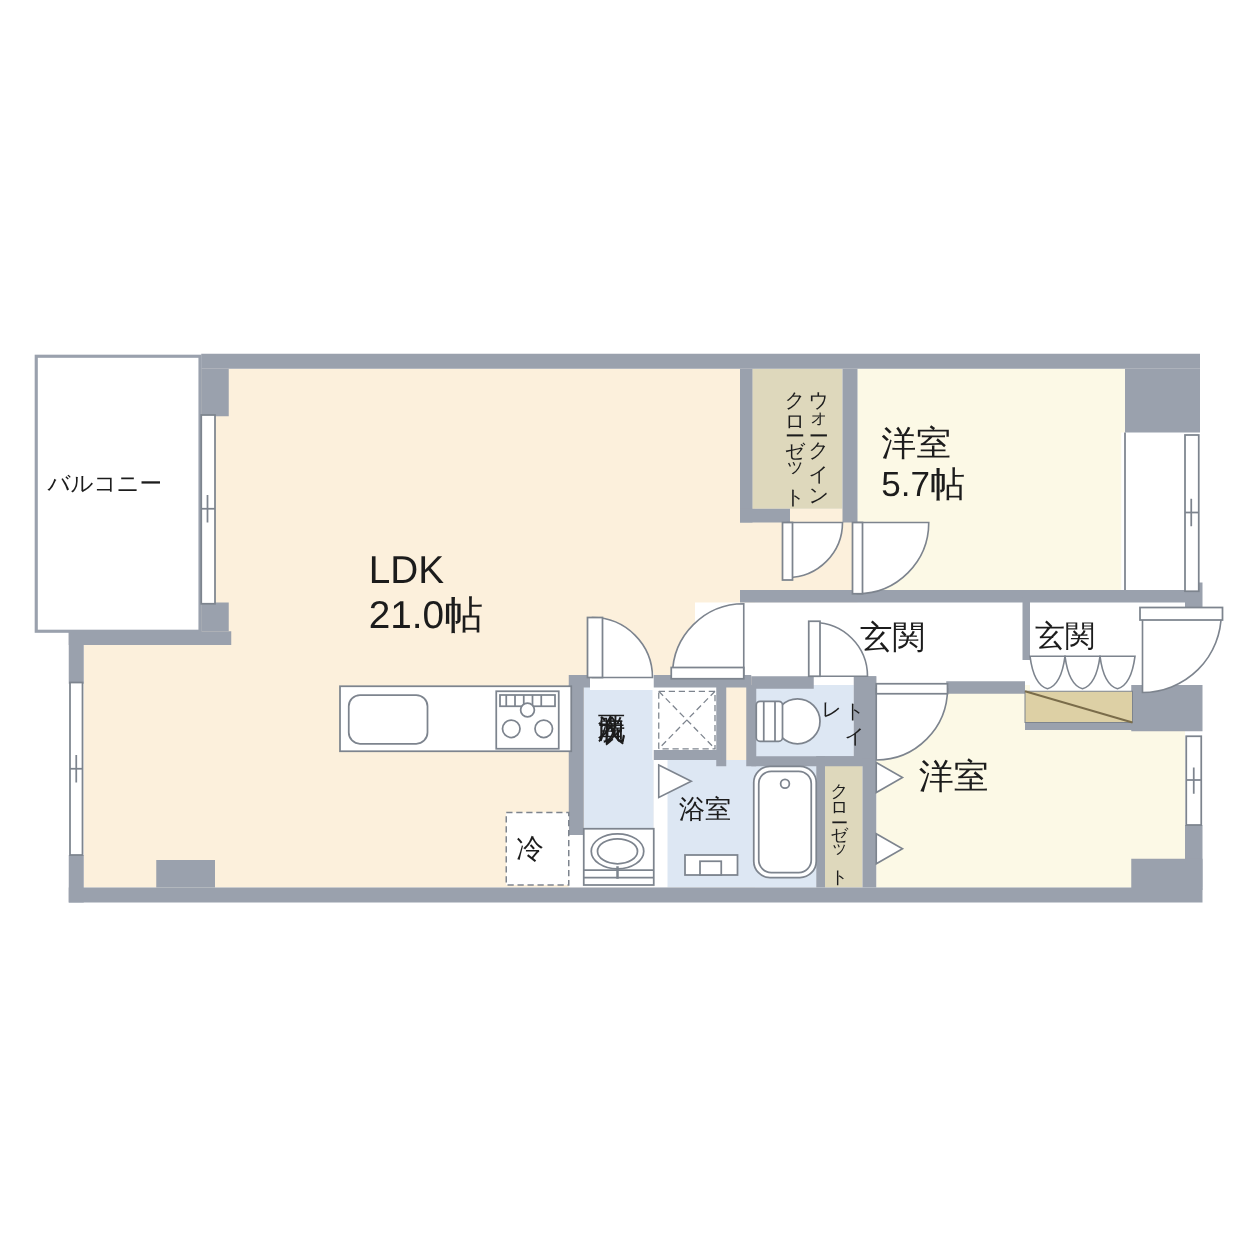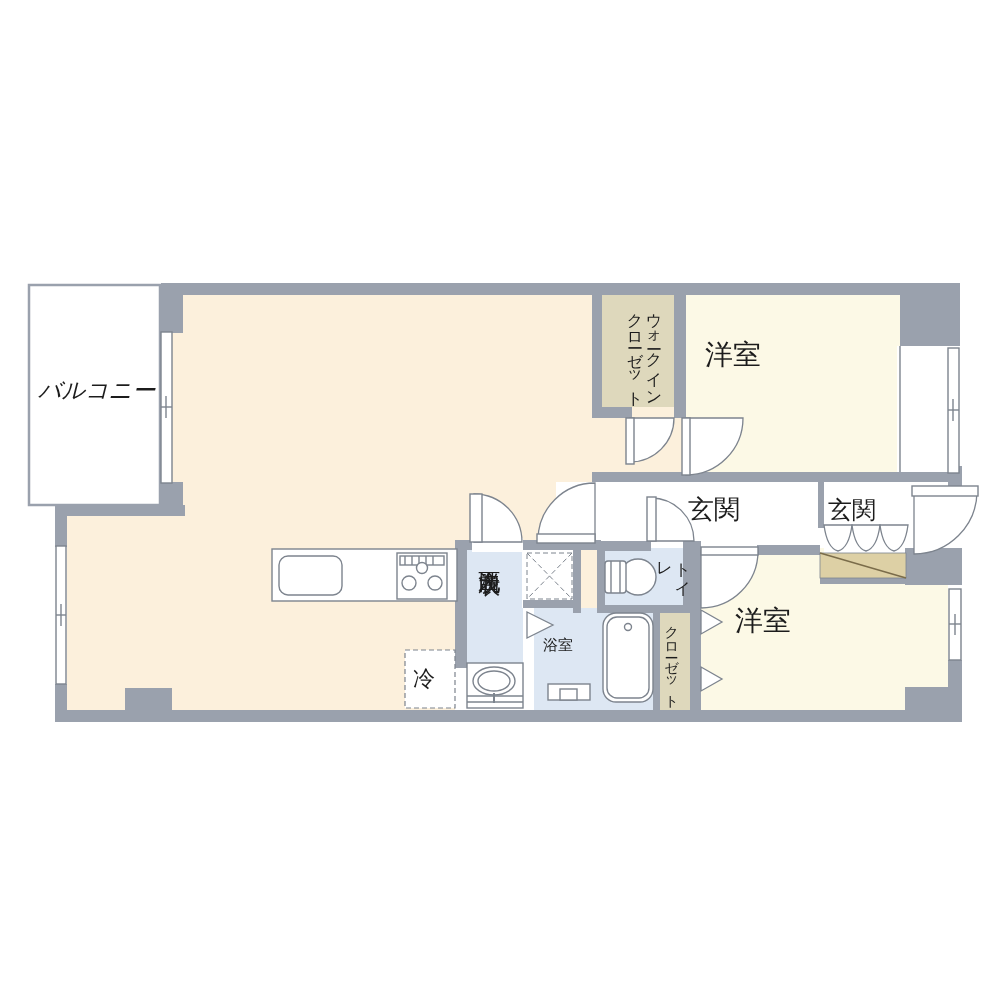--- a/index.html
+++ b/index.html
@@ -231,38 +231,43 @@
       <line x1="467" y1="702" x2="523" y2="702" class="ln"></line>
     </g>
 
     <g>
       <rect x="820" y="553" width="86" height="25" class="f-cab" stroke="#7d848e" stroke-width="0.8"></rect>
       <line x1="820" y1="553" x2="906" y2="578" class="diag"></line>
     </g>
   </g>
 </svg>
 
-  <div class="lbl center" style="left:38px;top:377px;width:124px;font-size:23px;font-style:italic;">バルコニー</div>
-
+  <div class="lbl center" style="left:38px;top:377px;width:124px;font-size:18px;">バルコニー</div>
+
+  <div class="lbl center" style="left:295px;top:438px;width:180px;font-size:31px;">
+    <div>LDK</div>
+    <div>21.0帖</div>
+  </div>
 
   <div class="lbl vert" style="left:622px;top:302px;width:42px;height:104px;font-size:16px;line-height:19px;">ウォークインクローゼット</div>
 
   <div class="lbl center" style="left:705px;top:338px;width:175px;font-size:28px;line-height:33px;">
     <div>洋室</div>
+    <div>5.7帖</div>
   </div>
 
   <div class="lbl center" style="left:688px;top:495px;width:100px;font-size:26px;">玄関</div>
 
   <div class="lbl center" style="left:828px;top:496px;width:78px;font-size:24px;">玄関</div>
 
   <div class="lbl vert" style="left:655px;top:551px;height:56px;font-size:16px;">トイレ</div>
 
   <div class="lbl vert" style="left:477px;top:553px;height:106px;font-size:22px;">洗面脱衣</div>
 
-  <div class="lbl" style="left:543px;top:636px;font-size:15px;">浴室</div>
+  <div class="lbl" style="left:543px;top:636px;font-size:21px;">浴室</div>
 
   <div class="lbl vert" style="left:664px;top:616px;height:94px;font-size:14px;">クローゼット</div>
 
   <div class="lbl center" style="left:735px;top:604px;width:175px;font-size:28px;line-height:33px;">
     <div>洋室</div>
   </div>
 
   <div class="lbl center" style="left:413px;top:666px;width:34px;font-size:22px;">冷</div>
 </div>
 

